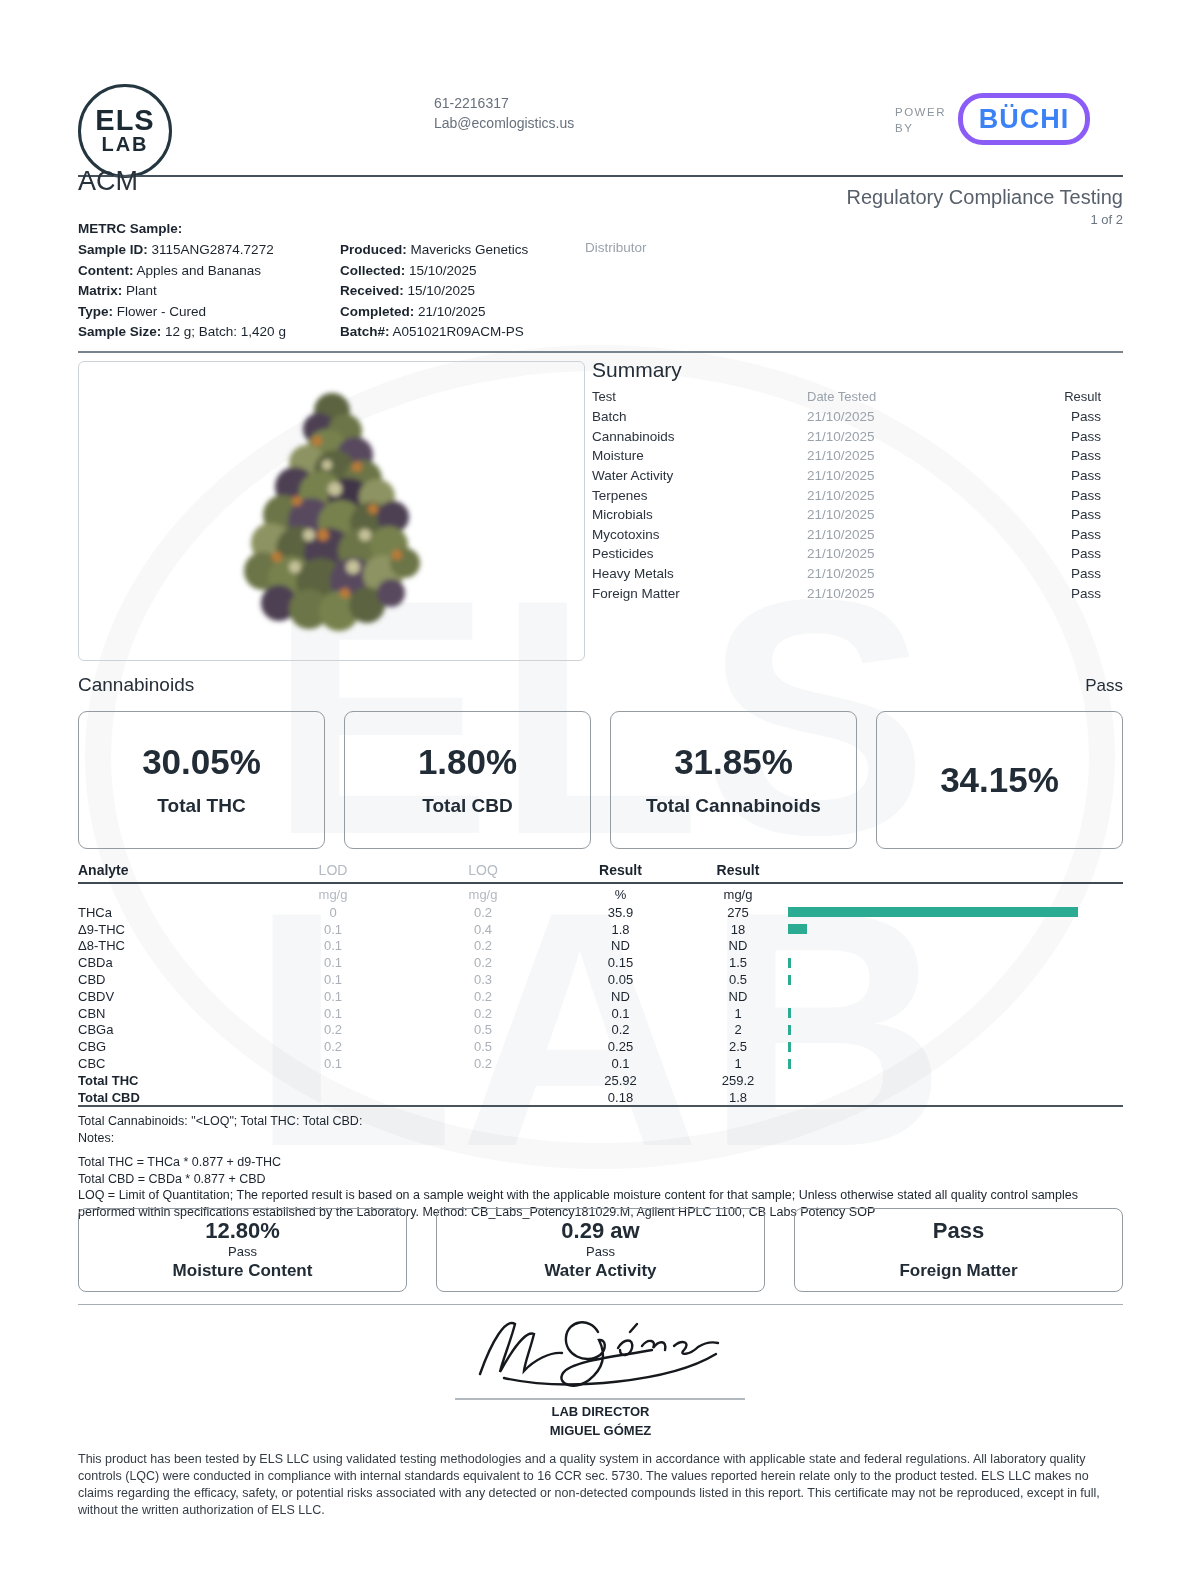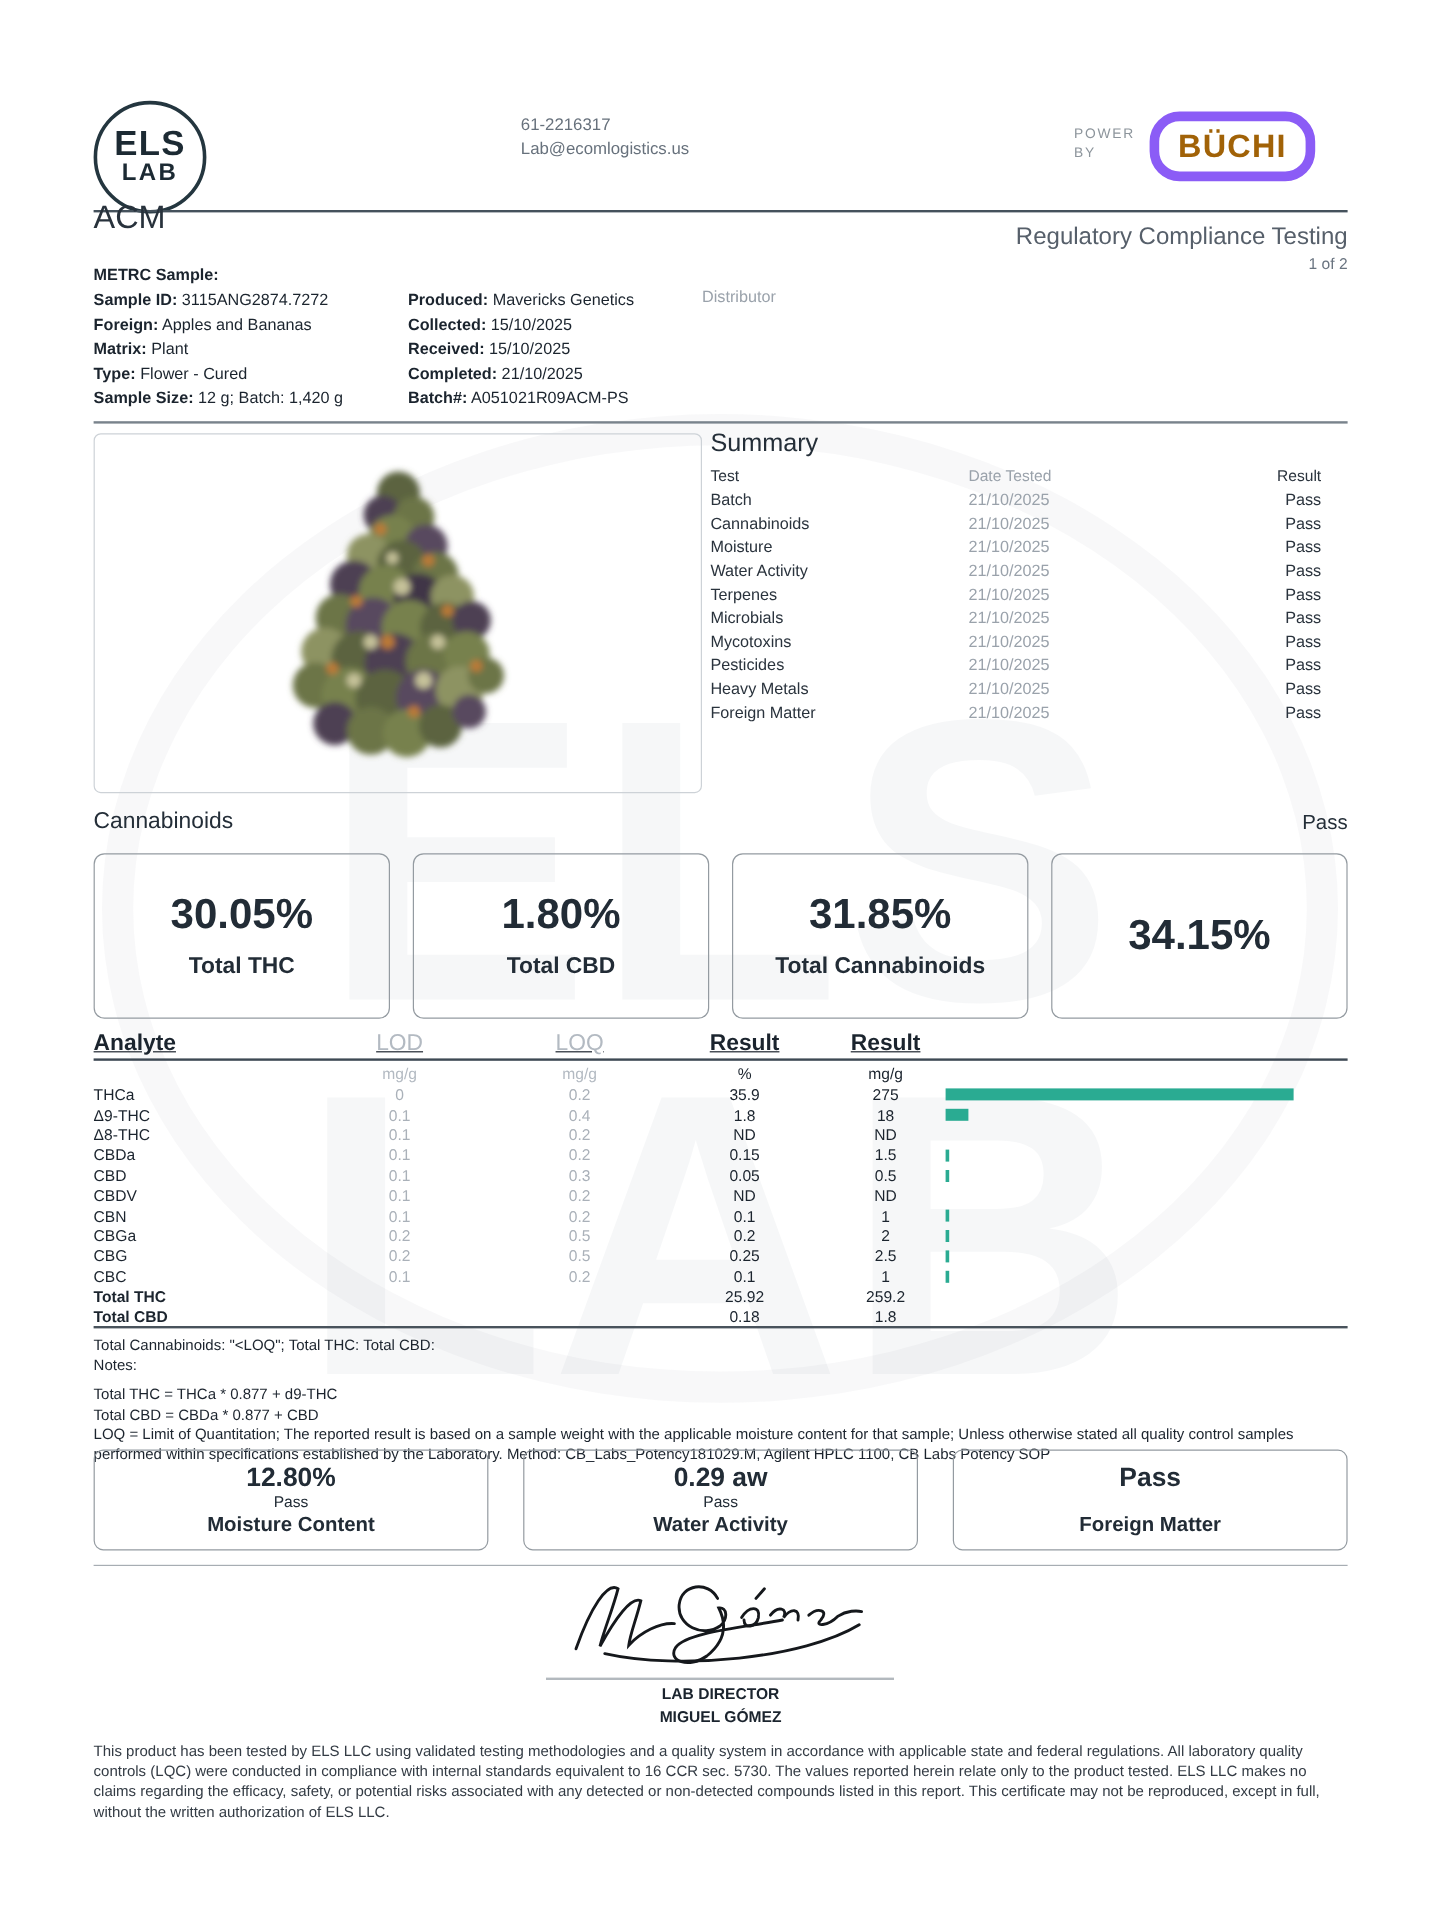--- a/index.html
+++ b/index.html
@@ -12,22 +12,22 @@
   .wm-text{position:absolute;left:0;right:0;top:562px;text-align:center;font-weight:700;
            font-size:335px;line-height:0.93;letter-spacing:4px;color:rgba(130,140,150,0.07);}
   
   .logo{position:absolute;left:78px;top:84px;width:88px;height:88px;border:3px solid #24363f;
         border-radius:50%;display:flex;flex-direction:column;align-items:center;justify-content:center;}
   .logo .l1{font-size:29px;font-weight:700;letter-spacing:1px;line-height:27px;color:#1c2a33;}
   .logo .l2{font-size:20px;font-weight:700;letter-spacing:2px;line-height:21px;color:#1c2a33;}
   .company{left:180px;top:93px;font-size:14px;color:#67717c;line-height:20px;}
   .contact{left:434px;top:93px;font-size:14px;color:#67717c;line-height:20px;}
   .powerby{left:895px;top:104px;font-size:11.5px;letter-spacing:1.5px;color:#8d959c;line-height:16px;}
-  .buchi{left:958px;top:93px;width:122px;height:42px;border:8px solid #8b5cf6;border-radius:25px;
-         color:#a16207;font-weight:700;font-size:27px;display:flex;align-items:center;
+  .buchi{left:958px;top:93px;width:122px;height:42px;border:5px solid #8b5cf6;border-radius:25px;
+         color:#3b82f6;font-weight:700;font-size:27px;display:flex;align-items:center;
          justify-content:center;letter-spacing:1px;}
   .hr1{left:78px;width:1045px;top:175px;height:2px;background:#45525c;}
   
   .acm{left:78px;top:166px;font-size:27px;color:#28323c;}
   .metrc{left:78px;top:221px;font-size:13.5px;font-weight:700;color:#1b242e;}
   .compliance{right:78px;top:186px;font-size:20px;color:#565f6a;text-align:right;}
   .pageno{right:78px;top:212px;font-size:13px;color:#6a7480;text-align:right;}
   .meta{font-size:13.5px;color:#1b242e;}
   .m-row{height:20.6px;line-height:20.6px;}
   .distributor{left:585px;top:240px;font-size:13.5px;color:#9aa2ab;}
@@ -45,21 +45,21 @@
   
   .cann-h{left:78px;top:674px;font-size:19px;color:#242e38;}
   .cann-pass{right:78px;top:676px;font-size:17px;color:#242e38;}
   .stats{left:78px;top:711px;width:1045px;display:flex;gap:19px;}
   .stat{flex:1;height:138px;border:1px solid #949ba1;border-radius:9px;display:flex;box-sizing:border-box;
         flex-direction:column;align-items:center;justify-content:center;gap:12px;}
   .stat .v{font-size:35px;font-weight:700;color:#222c36;}
   .stat .l{font-size:19px;font-weight:700;color:#222c36;text-align:center;line-height:24px;max-width:200px;}
   
   .atable{left:78px;top:858px;width:1045px;}
-  .a-head{display:flex;font-size:19px;height:24px;align-items:center;text-decoration:underline;}
+  .a-head{display:flex;font-size:14px;height:24px;align-items:center;}
   .a-head .h-name{font-weight:700;color:#1b242e;}
   .a-head .h-dim{color:#b3bac2;}
   .a-head .h-res{font-weight:700;color:#1b242e;}
   .a-line{height:2px;background:#3e4954;}
   .a-units{display:flex;font-size:13px;height:19px;align-items:center;margin-top:1px;}
   .a-row{display:flex;height:16.8px;align-items:center;font-size:13px;}
   .col-name{width:175px;text-align:left;}
   .col-lod{width:160px;text-align:center;}
   .col-loq{width:140px;text-align:center;}
   .col-pct{width:135px;text-align:center;}
@@ -120,21 +120,21 @@
   <div class="abs buchi">BÜCHI</div>
   <div class="abs hr1"></div>
 
   <div class="abs acm">ACM</div>
   <div class="abs metrc">METRC Sample:</div>
   <div class="abs compliance">Regulatory Compliance Testing</div>
   <div class="abs pageno">1 of 2</div>
 
   <div class="abs meta" style="left:78px;top:240px;" id="meta-col1">
       <div class="m-row"><b>Sample ID:</b> <span>3115ANG2874.7272</span></div>
-      <div class="m-row"><b>Foreign:</b> <span>Apples and Bananas</span></div>
+      <div class="m-row"><b>Content:</b> <span>Apples and Bananas</span></div>
       <div class="m-row"><b>Matrix:</b> <span>Plant</span></div>
       <div class="m-row"><b>Type:</b> <span>Flower - Cured</span></div>
       <div class="m-row"><b>Sample Size:</b> <span>12 g; Batch: 1,420 g</span></div>
     </div>
   <div class="abs meta" style="left:340px;top:240px;" id="meta-col2">
       <div class="m-row"><b>Produced:</b> <span>Mavericks Genetics</span></div>
       <div class="m-row"><b>Collected:</b> <span>15/10/2025</span></div>
       <div class="m-row"><b>Received:</b> <span>15/10/2025</span></div>
       <div class="m-row"><b>Completed:</b> <span>21/10/2025</span></div>
       <div class="m-row"><b>Batch#:</b> <span>A051021R09ACM-PS</span></div>

